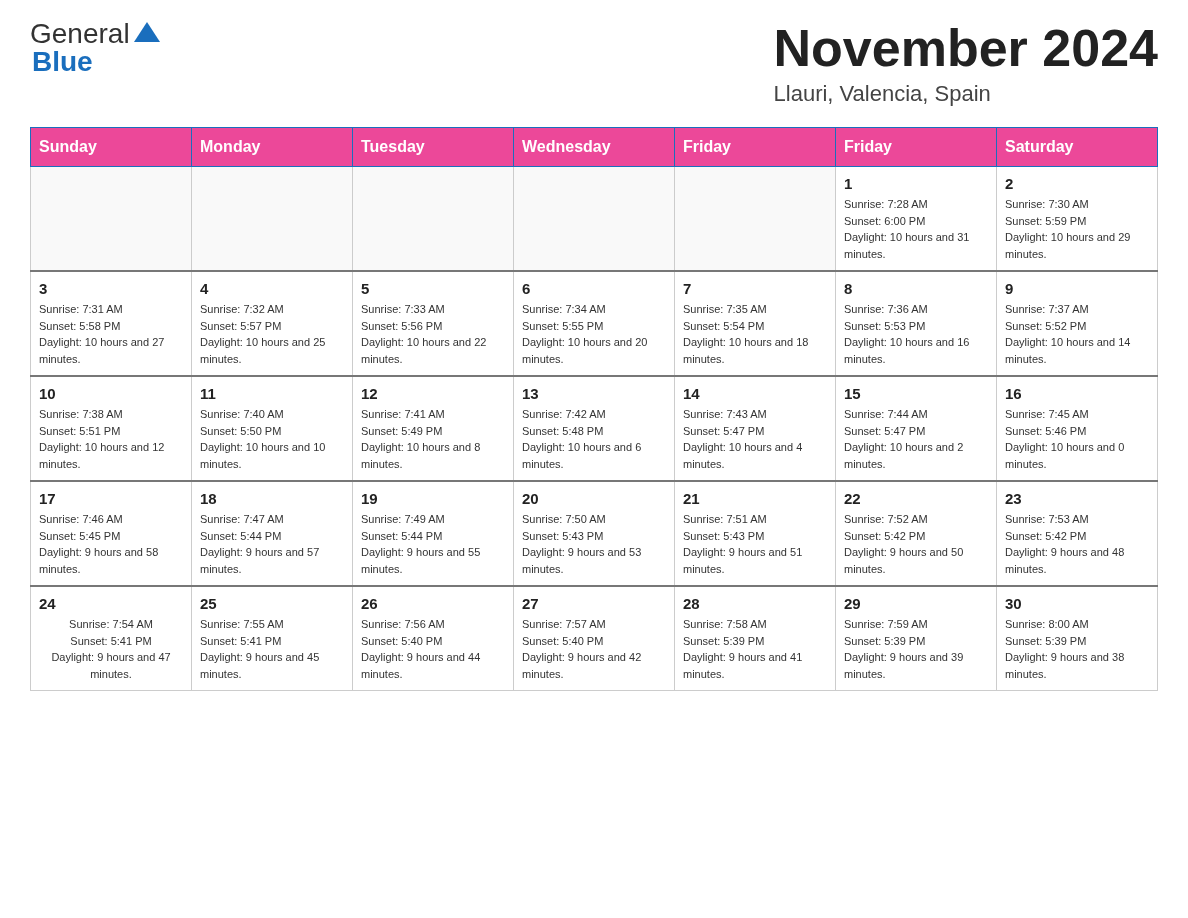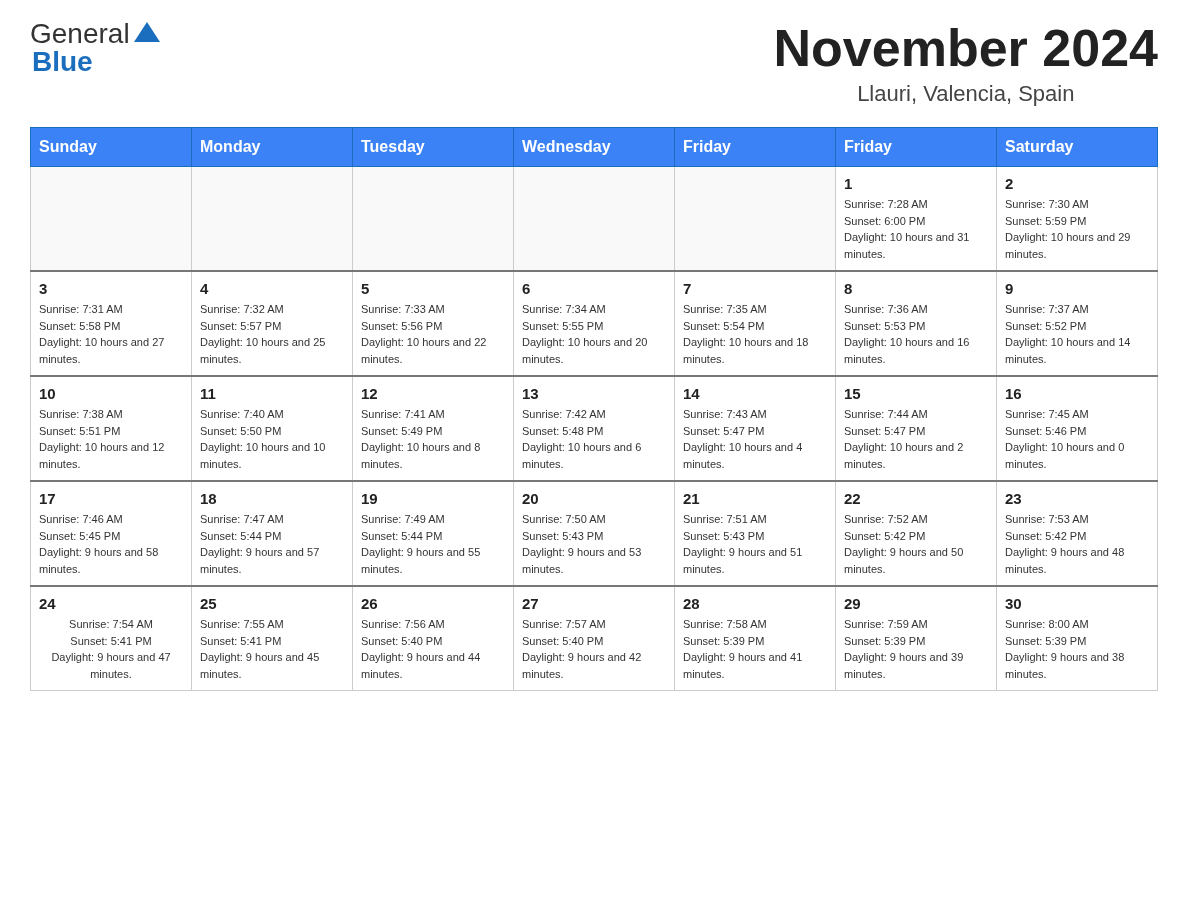--- a/index.html
+++ b/index.html
@@ -27,40 +27,40 @@
       line-height: 1;
     }
     .logo-line2 {
       font-size: 28px;
       font-weight: bold;
       color: #1a6ebd;
       margin-left: 2px;
       line-height: 1;
     }
     .title-block {
-      text-align: center;
+      text-align: left;
     }
     .main-title {
       font-size: 52px;
       font-weight: bold;
       color: #222;
       line-height: 1.1;
     }
     .subtitle {
       font-size: 22px;
       color: #444;
       margin-top: 4px;
     }
     .calendar {
       width: 100%;
       border-collapse: collapse;
       border: 1px solid #aaa;
     }
     .calendar th {
-      background-color: #3b82f6;
+      background-color: #ec4899;
       color: #fff;
       font-size: 16px;
       font-weight: bold;
       padding: 10px 8px;
       text-align: left;
       border: 1px solid #1a6ebd;
     }
     .calendar td {
       vertical-align: top;
       width: 14.28%;

